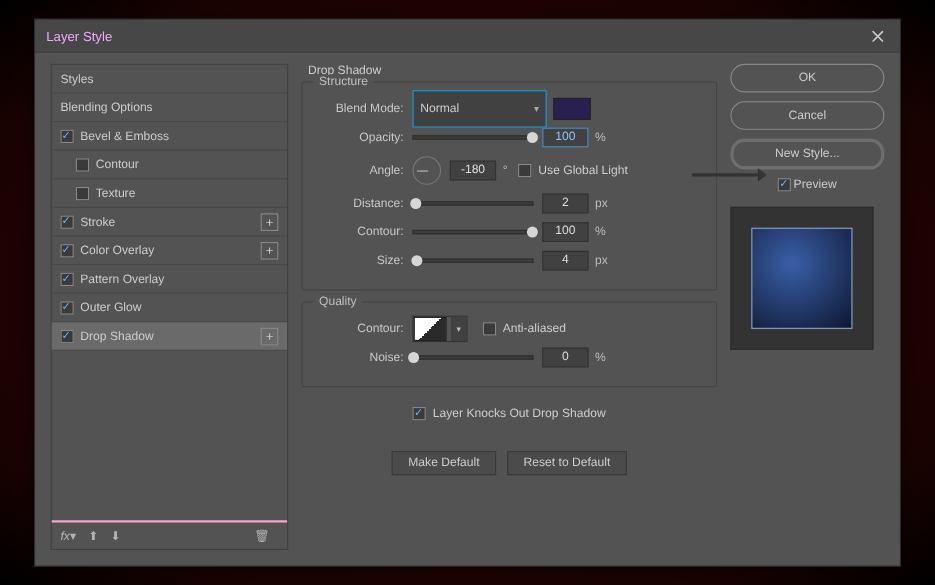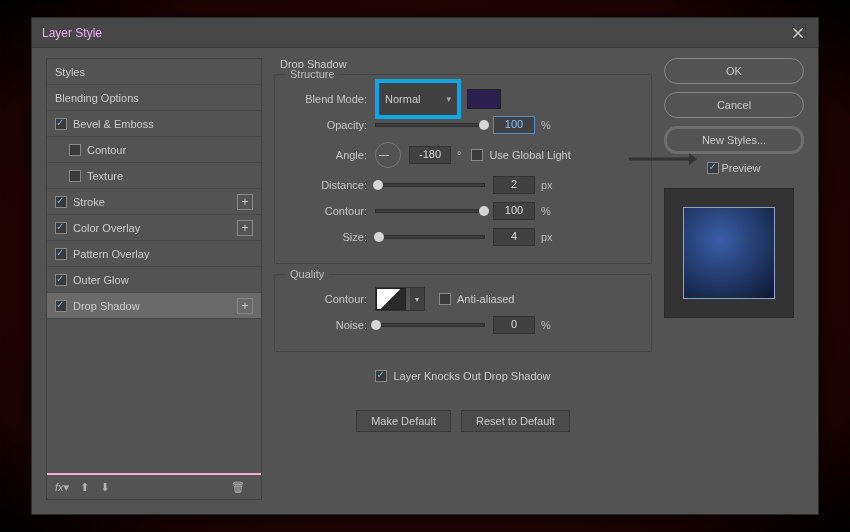--- a/index.html
+++ b/index.html
@@ -21,21 +21,21 @@
 .plus-box{width:16px;height:16px;border:1px solid #888;display:flex;align-items:center;justify-content:center;font-size:12px;color:#ccc}
 .indent{padding-left:22px}
 .list-footer{height:26px;display:flex;align-items:center;justify-content:space-between;padding:0 8px;border-top:2px solid #f9a8d4}
 .list-footer .ico{margin-right:8px;opacity:.8;cursor:pointer}
 .mid-col{flex:1;display:flex;flex-direction:column}
 .panel-title{font-size:11px;color:#ccc;margin:0 0 4px 6px}
 .group{border:1px solid #454545;border-radius:2px;padding:10px 14px 12px 14px;margin-bottom:10px;position:relative}
 .group-title{position:absolute;top:-7px;left:10px;background:#535353;padding:0 5px;font-size:11px;color:#bfbfbf}
 .row{display:flex;align-items:center;height:24px;margin:2px 0}
 .row .label{width:78px;text-align:right;margin-right:8px;color:#c7c7c7}
-.select{height:20px;width:86px;background:#414141;border:4px solid #0ea5e9;display:flex;align-items:center;justify-content:space-between;padding:16px 6px;cursor:pointer}
+.select{height:20px;width:122px;background:#414141;border:1px solid #0ea5e9;display:flex;align-items:center;justify-content:space-between;padding:16px 6px;cursor:pointer}
 .select .chev{font-size:9px;color:#aaa}
 .swatch{width:34px;height:20px;margin-left:6px;border:1px solid #222;cursor:pointer}
 .slider-track{width:110px;height:4px;background:#3d3d3d;border:1px solid #2e2e2e;position:relative;margin-right:8px}
 .slider-thumb{width:10px;height:10px;background:#d6d6d6;border-radius:50%;position:absolute;top:-4px;transform:translateX(-50%)}
 .numbox{width:42px;height:18px;background:#414141;border:1px solid #333;text-align:center;color:#ddd;padding:1px 3px}
 .numbox.blue{color:#8cc4ff;border:1px solid #5090c8;background:#414141}
 .unit{margin-left:6px;color:#bbb}
 .angle-dial{width:26px;height:26px;border:1px solid #777;border-radius:50%;display:flex;align-items:center;justify-content:center;margin-right:8px;position:relative}
 .angle-dial .hand{position:absolute;width:10px;height:1px;background:#bbb;left:3px;top:12px}
 .contour-swatch{width:30px;height:22px;border:1px solid #222;background:linear-gradient(135deg,#fff 0 50%,#2a2a2a 50% 100%);margin-right:4px}
@@ -243,21 +243,21 @@
     </div>
 
     <div class="right-col">
       <div class="pill-btn">
             <span>OK</span>
           </div>
       <div class="pill-btn">
             <span>Cancel</span>
           </div>
       <div class="pill-btn highlight">
-            <span>New Styles...</span>
+            <span>New Style...</span>
           </div>
       <div class="preview-row">
         <input type="checkbox" checked="" style="">
         <span>Preview</span>
       </div>
       <div class="preview-box">
         <div class="preview-inner"></div>
       </div>
     </div>
 

